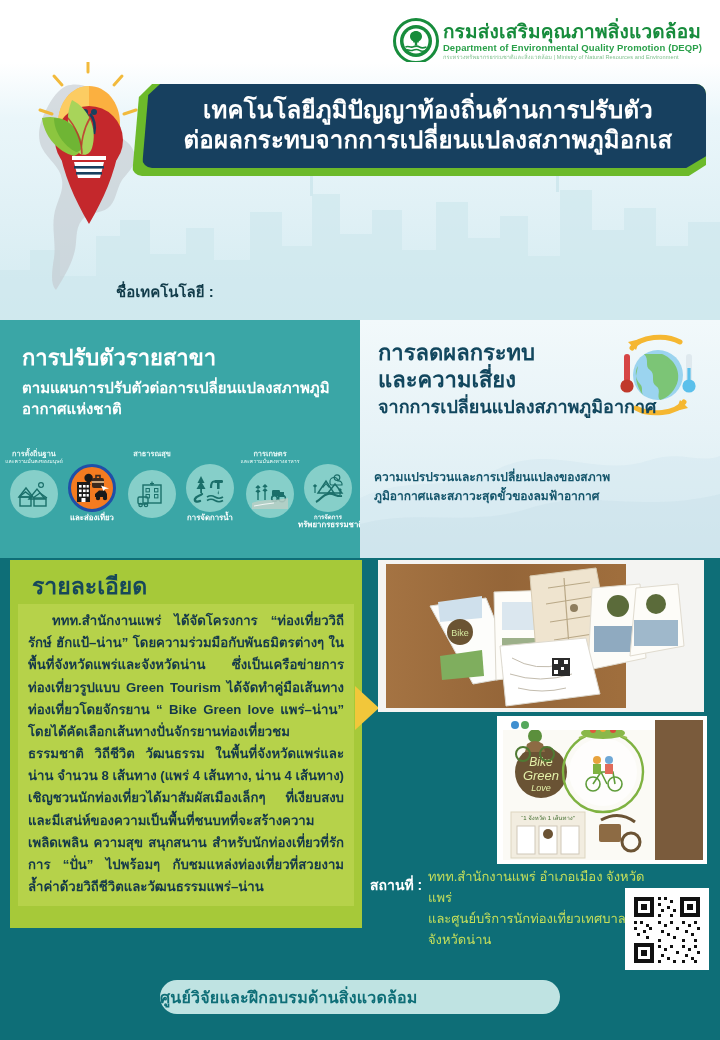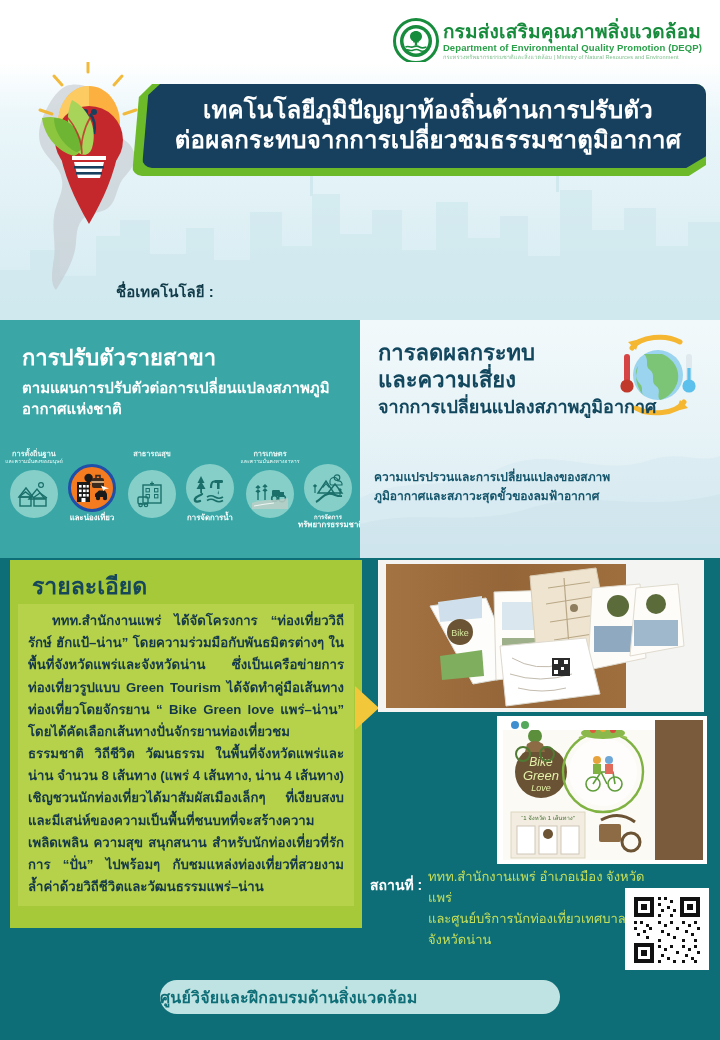--- a/index.html
+++ b/index.html
@@ -270,21 +270,21 @@
       <path d="M60,100 C44,96 30,80 28,62 C44,58 62,66 68,84 C70,92 66,98 60,100 Z" fill="#8cc63f"></path>
       <path d="M66,98 C54,84 50,62 58,44 C74,52 84,72 78,92 C76,98 72,100 66,98 Z" fill="#a8d45a"></path>
       <path d="M62,96 C50,90 40,76 40,62 C54,62 66,74 68,88 C68,93 66,96 62,96 Z" fill="#6fb534"></path>
       <path d="M68,98 C68,86 62,70 52,60 M68,98 C66,88 70,72 76,62" stroke="#c4282c" stroke-width="1.6" fill="none" opacity=".8"></path>
     </svg>
 
     <div class="title-plate">
       <div class="plate-green"></div>
       <div class="plate-dark">
         <div class="title-line">เทคโนโลยีภูมิปัญญาท้องถิ่นด้านการปรับตัว</div>
-        <div class="title-line">ต่อผลกระทบจากการเปลี่ยวชมธรรมชาตูมิอากาศ</div>
+        <div class="title-line">ต่อผลกระทบจากการเปลี่ยนแปลงสภาพภูมิอกเส</div>
       </div>
     </div>
 
     <div class="tech-label">ชื่อเทคโนโลยี :</div>
 
   </div>
 
   <div class="mid">
 
     <div class="mid-left">
@@ -331,21 +331,21 @@
               <rect x="18" y="9" width="12" height="2" fill="#c9a47a"></rect>
               <path d="M22,6 L22,3.6 L26,3.6 L26,6" fill="none" stroke="#3b2a1e" stroke-width="1.6"></path>
               <path d="M21,22 L25,18.5 L31,18.5 L33,22 L33,25 L21,25 Z" fill="#1a1a1a"></path>
               <circle cx="24" cy="26" r="2.2" fill="#1a1a1a"></circle>
                 <circle cx="31" cy="26" r="2.2" fill="#1a1a1a"></circle>
               <path d="M27,13.5 L35,16.5 L31,17 L29.5,19 L28.5,16.8 Z" fill="#ffffff"></path>
               <circle cx="14.6" cy="6" r="4.2" fill="#1a1a1a"></circle>
               <path d="M14.6,9.4 L12.6,13 L16.6,13 Z" fill="#1a1a1a"></path>
             </svg>
           </div>
-          <div class="cap-bot">และน่องเที่ยว</div>
+          <div class="cap-bot">และส่องเที่ยว</div>
         </div>
 
         <div class="sector" style="left:122px; top:0;">
           <div class="cap-top">
             <span>สาธารณสุข</span>
           </div>
           <div class="bubble">
             <svg width="34" height="30" viewBox="0 0 34 30" aria-hidden="true">
               <rect x="8" y="6" width="18" height="18" fill="none" stroke="#1b6f6a" stroke-width="1.4"></rect>
               <rect x="11" y="9.5" width="3.4" height="3.4" fill="none" stroke="#1b6f6a" stroke-width="1"></rect>

